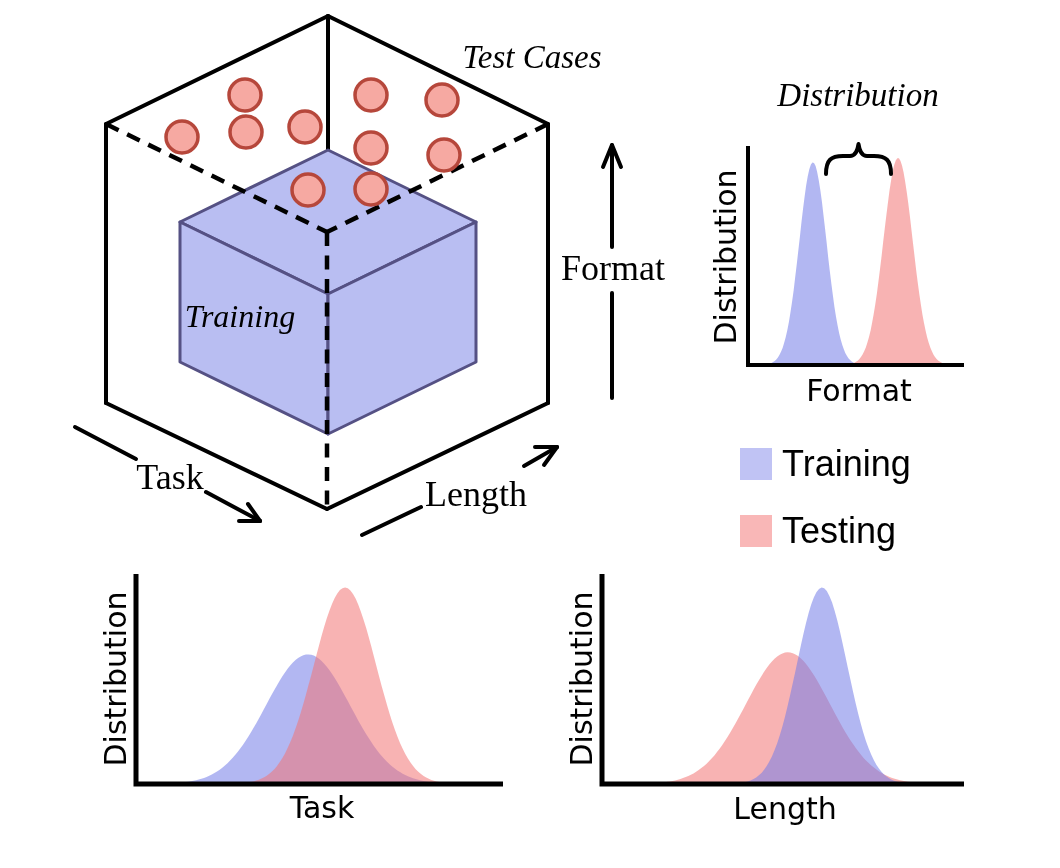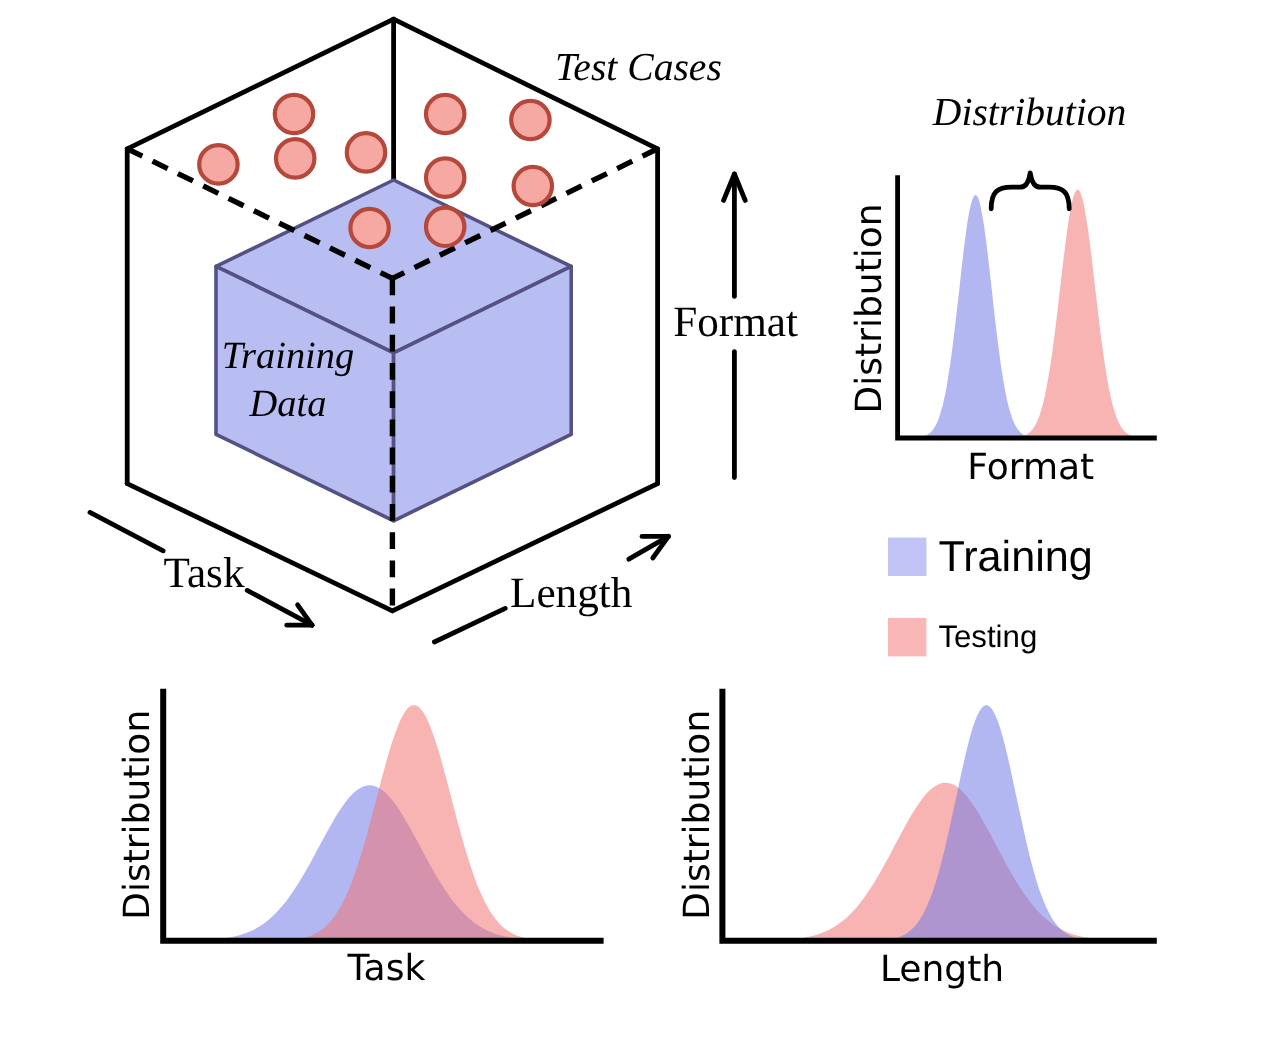--- a/index.html
+++ b/index.html
@@ -105,21 +105,20 @@
       <path d="M612 293 L612 398"></path>
       <path d="M612 145 L603 167"></path>
       <path d="M612 145 L621 167"></path>
     </g>
   </svg>
 
   <div class="lbl center serif-it" style="left:532px;top:57px;font-size:33px;">Test Cases</div>
 
   <div class="lbl center serif-it two-line" style="left:240px;top:316px;font-size:32px;line-height:40px;">
     <div>Training</div>
-    <div>Data</div>
   </div>
 
   <div class="lbl center serif" style="left:613px;top:268px;font-size:36px;">Format</div>
   <div class="lbl center serif" style="left:170px;top:477px;font-size:36px;">Task</div>
   <div class="lbl center serif" style="left:476px;top:494px;font-size:36px;">Length</div>
 
   <div class="lbl center serif-it two-line" style="left:858px;top:95px;font-size:33px;line-height:41px;">
     <div>Distribution</div>
   </div>
 
@@ -130,16 +129,16 @@
   <div class="lbl center plotfont" style="left:322px;top:807px;font-size:30px;">Task</div>
 
   <div class="lbl rot plotfont" style="left:581px;top:679px;font-size:30px;">Distribution</div>
   <div class="lbl center plotfont" style="left:785px;top:808px;font-size:30px;">Length</div>
 
   <div>
     <div class="legend-swatch" style="left: 740px; top: 448px; background: rgb(192, 195, 244);"></div>
     <div class="lbl legendfont" style="left:782px;top:464px;transform:translateY(-50%);font-size:36px;">Training</div>
 
     <div class="legend-swatch" style="left: 740px; top: 515px; background: rgb(249, 183, 183);"></div>
-    <div class="lbl legendfont" style="left:782px;top:531px;transform:translateY(-50%);font-size:26px;">Testing</div>
+    <div class="lbl legendfont" style="left:782px;top:531px;transform:translateY(-50%);font-size:36px;">Testing</div>
   </div>
 
 </div>
 
 </body></html>

